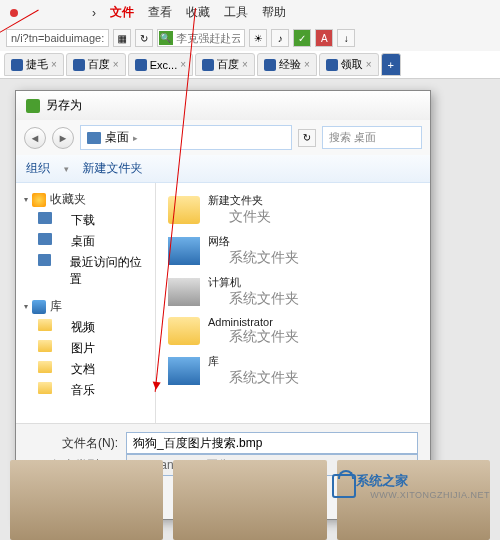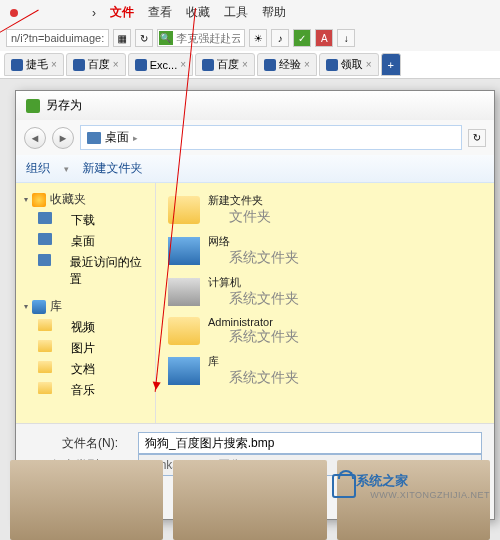--- a/index.html
+++ b/index.html
@@ -12,21 +12,21 @@
 .url-bar { display: flex; align-items: center; padding: 4px 6px; gap: 4px; font-size: 11px; }
 .url-text { background: #fff; border: 1px solid #ccc; padding: 2px 4px; flex: 0 0 auto; color: #555; }
 .search-box { display: flex; align-items: center; background: #fff; border: 1px solid #ccc; padding: 1px; }
 .search-icon { width: 14px; height: 14px; background: #4a9e2f; display: flex; align-items: center; justify-content: center; color: #fff; font-size: 9px; }
 .search-input { border: none; font-size: 11px; padding: 1px 3px; width: 70px; color: #888; }
 .icon-btn { width: 18px; height: 18px; border: 1px solid #ccc; background: #f8f8f8; display: inline-flex; align-items: center; justify-content: center; font-size: 10px; }
 .tabs { display: flex; background: #fff; padding: 2px 4px; gap: 2px; font-size: 11px; }
 .tab { display: flex; align-items: center; gap: 3px; padding: 3px 6px; background: #f0f0f0; border: 1px solid #d0d0d0; border-radius: 3px 3px 0 0; }
 .tab-icon { width: 12px; height: 12px; background: #2c5aa0; border-radius: 2px; }
 .tab-close { color: #888; font-size: 10px; }
-.dialog { position: absolute; top: 90px; left: 15px; width: 480px; background: #fef9c3; border: 1px solid #888; box-shadow: 3px 3px 10px rgba(0,0,0,.3); }
+.dialog { position: absolute; top: 90px; left: 15px; width: 416px; background: #ffffff; border: 1px solid #888; box-shadow: 3px 3px 10px rgba(0,0,0,.3); }
 .dialog-title { display: flex; align-items: center; gap: 6px; padding: 6px 10px; font-size: 12px; background: linear-gradient(#fff,#f0f0f0); }
 .dialog-title-icon { width: 14px; height: 14px; background: #4a9e2f; border-radius: 2px; }
 .path-bar { display: flex; align-items: center; gap: 6px; padding: 5px 8px; background: #f8f8f8; }
 .nav-btn { width: 22px; height: 22px; border-radius: 50%; border: 1px solid #bbb; background: linear-gradient(#fff,#e8e8e8); display: flex; align-items: center; justify-content: center; font-size: 11px; color: #666; }
 .path-field { flex: 1; display: flex; align-items: center; gap: 4px; background: #fff; border: 1px solid #bbd4f0; padding: 3px 6px; font-size: 12px; }
 .desktop-mini { width: 14px; height: 12px; background: #4a7eb8; border-radius: 1px; }
 .path-sep { color: #888; font-size: 9px; }
 .search-field { width: 100px; display: flex; align-items: center; gap: 4px; background: #fff; border: 1px solid #bbd4f0; padding: 3px 6px; font-size: 11px; color: #888; }
 .toolbar { display: flex; align-items: center; gap: 14px; padding: 5px 10px; font-size: 12px; background: linear-gradient(#f8fbfe,#eaf2fb); border-bottom: 1px solid #d5e5f6; }
 .toolbar-btn { color: #1a4d8f; }
@@ -41,21 +41,21 @@
 .sb-item { display: flex; align-items: flex-start; gap: 19px; padding: 2px 4px 2px 18px; }
 .sb-item-icon { width: 14px; height: 12px; background: #4a7eb8; border-radius: 1px; }
 .sb-item-icon.folder { background: linear-gradient(#ffe69a,#f5c547); }
 .main-pane { flex: 1; overflow: auto; padding: 6px; font-size: 11px; }
 .fitem { display: flex; align-items: center; gap: 8px; padding: 4px 6px; }
 .fitem-icon { width: 32px; height: 28px; flex-shrink: 0; }
 .folder-lg { background: linear-gradient(#ffe69a,#f5c547); border-radius: 3px; }
 .fitem-text .name { color: #222; }
 .fitem-text .sub { color: #888; font-size: 14px; margin-left: 21px; }
 .dialog-bottom { padding: 8px 12px; font-size: 12px; background: #f4f4f4; border-top: 1px solid #ddd; }
-.field-row { display: flex; align-items: center; gap: 20px; }
+.field-row { display: flex; align-items: center; gap: 8px; }
 .field-label { width: 90px; text-align: right; color: #333; }
 .field-input { flex: 1; border: 1px solid #9cb8d8; background: #fff; padding: 3px 6px; font-size: 12px; }
 .field-input.dim { background: #f0f0f0; color: #666; }
 .bottom-row { display: flex; align-items: center; justify-content: space-between; margin-top: 8px; }
 .hide-link { color: #1a4d8f; font-size: 11px; display: flex; align-items: center; gap: 4px; }
 .save-btn { padding: 4px 14px; border: 1px solid #aaa; background: linear-gradient(#fff,#e8e8e8); border-radius: 3px; font-size: 12px; }
 .annotation-line { position: absolute; top: 8px; left: 195px; width: 1px; height: 386px; background: #d00; transform: rotate(6deg); transform-origin: top; pointer-events: none; }
 .annotation-line::after { content: ""; position: absolute; bottom: -2px; left: -3px; border: 4px solid transparent; border-top: 8px solid #d00; }
 .annotation-line2 { position: absolute; top: 10px; left: 38px; width: 1px; height: 120px; background: #d00; transform: rotate(60deg); transform-origin: top; pointer-events: none; }
 .annotation-line2::after { content: ""; position: absolute; bottom: -2px; left: -3px; border: 4px solid transparent; border-top: 8px solid #d00; }
@@ -135,20 +135,23 @@
   </div>
   <div class="path-bar">
     <span class="nav-btn">◄</span>
     <span class="nav-btn">►</span>
     <div class="path-field">
       <span class="desktop-mini"></span>
       <span>桌面</span>
       <span class="path-sep">▸</span>
     </div>
     <span class="icon-btn">↻</span>
+    <div class="search-field">
+      <span>搜索 桌面</span>
+    </div>
   </div>
   <div class="toolbar">
     <span class="toolbar-btn">组织</span>
     <span class="path-sep">▾</span>
     <span class="toolbar-btn">新建文件夹</span>
   </div>
   <div class="dialog-body">
     <div class="sidebar">
       <div class="sb-group">
         <div class="sb-head">

